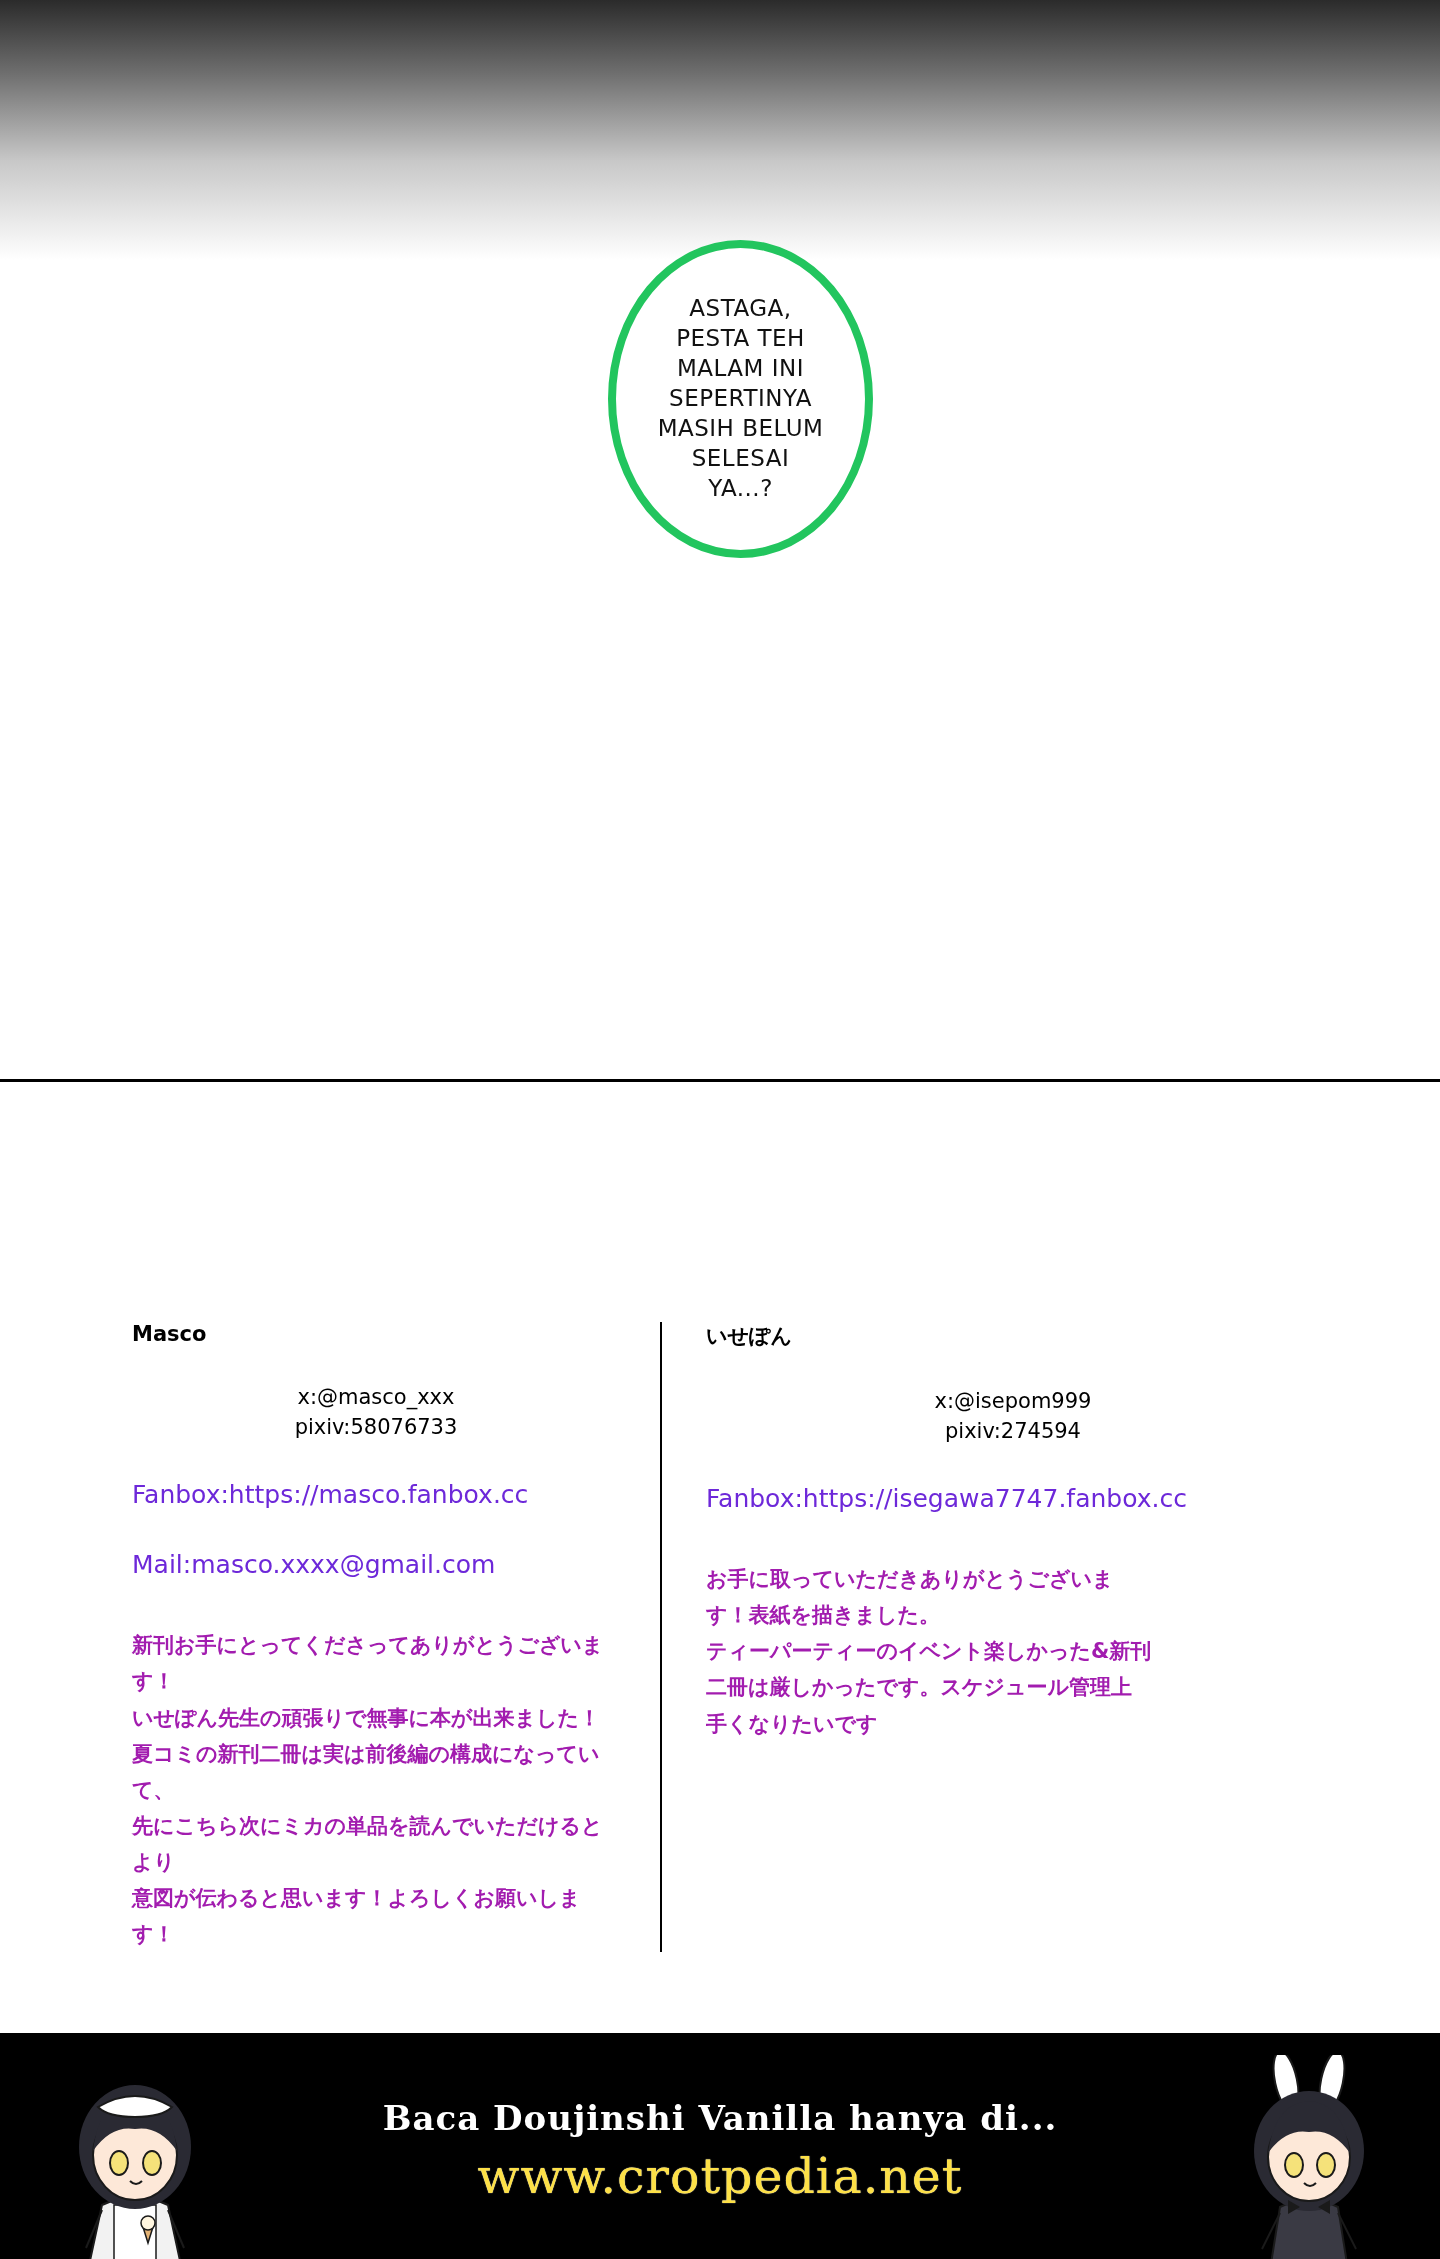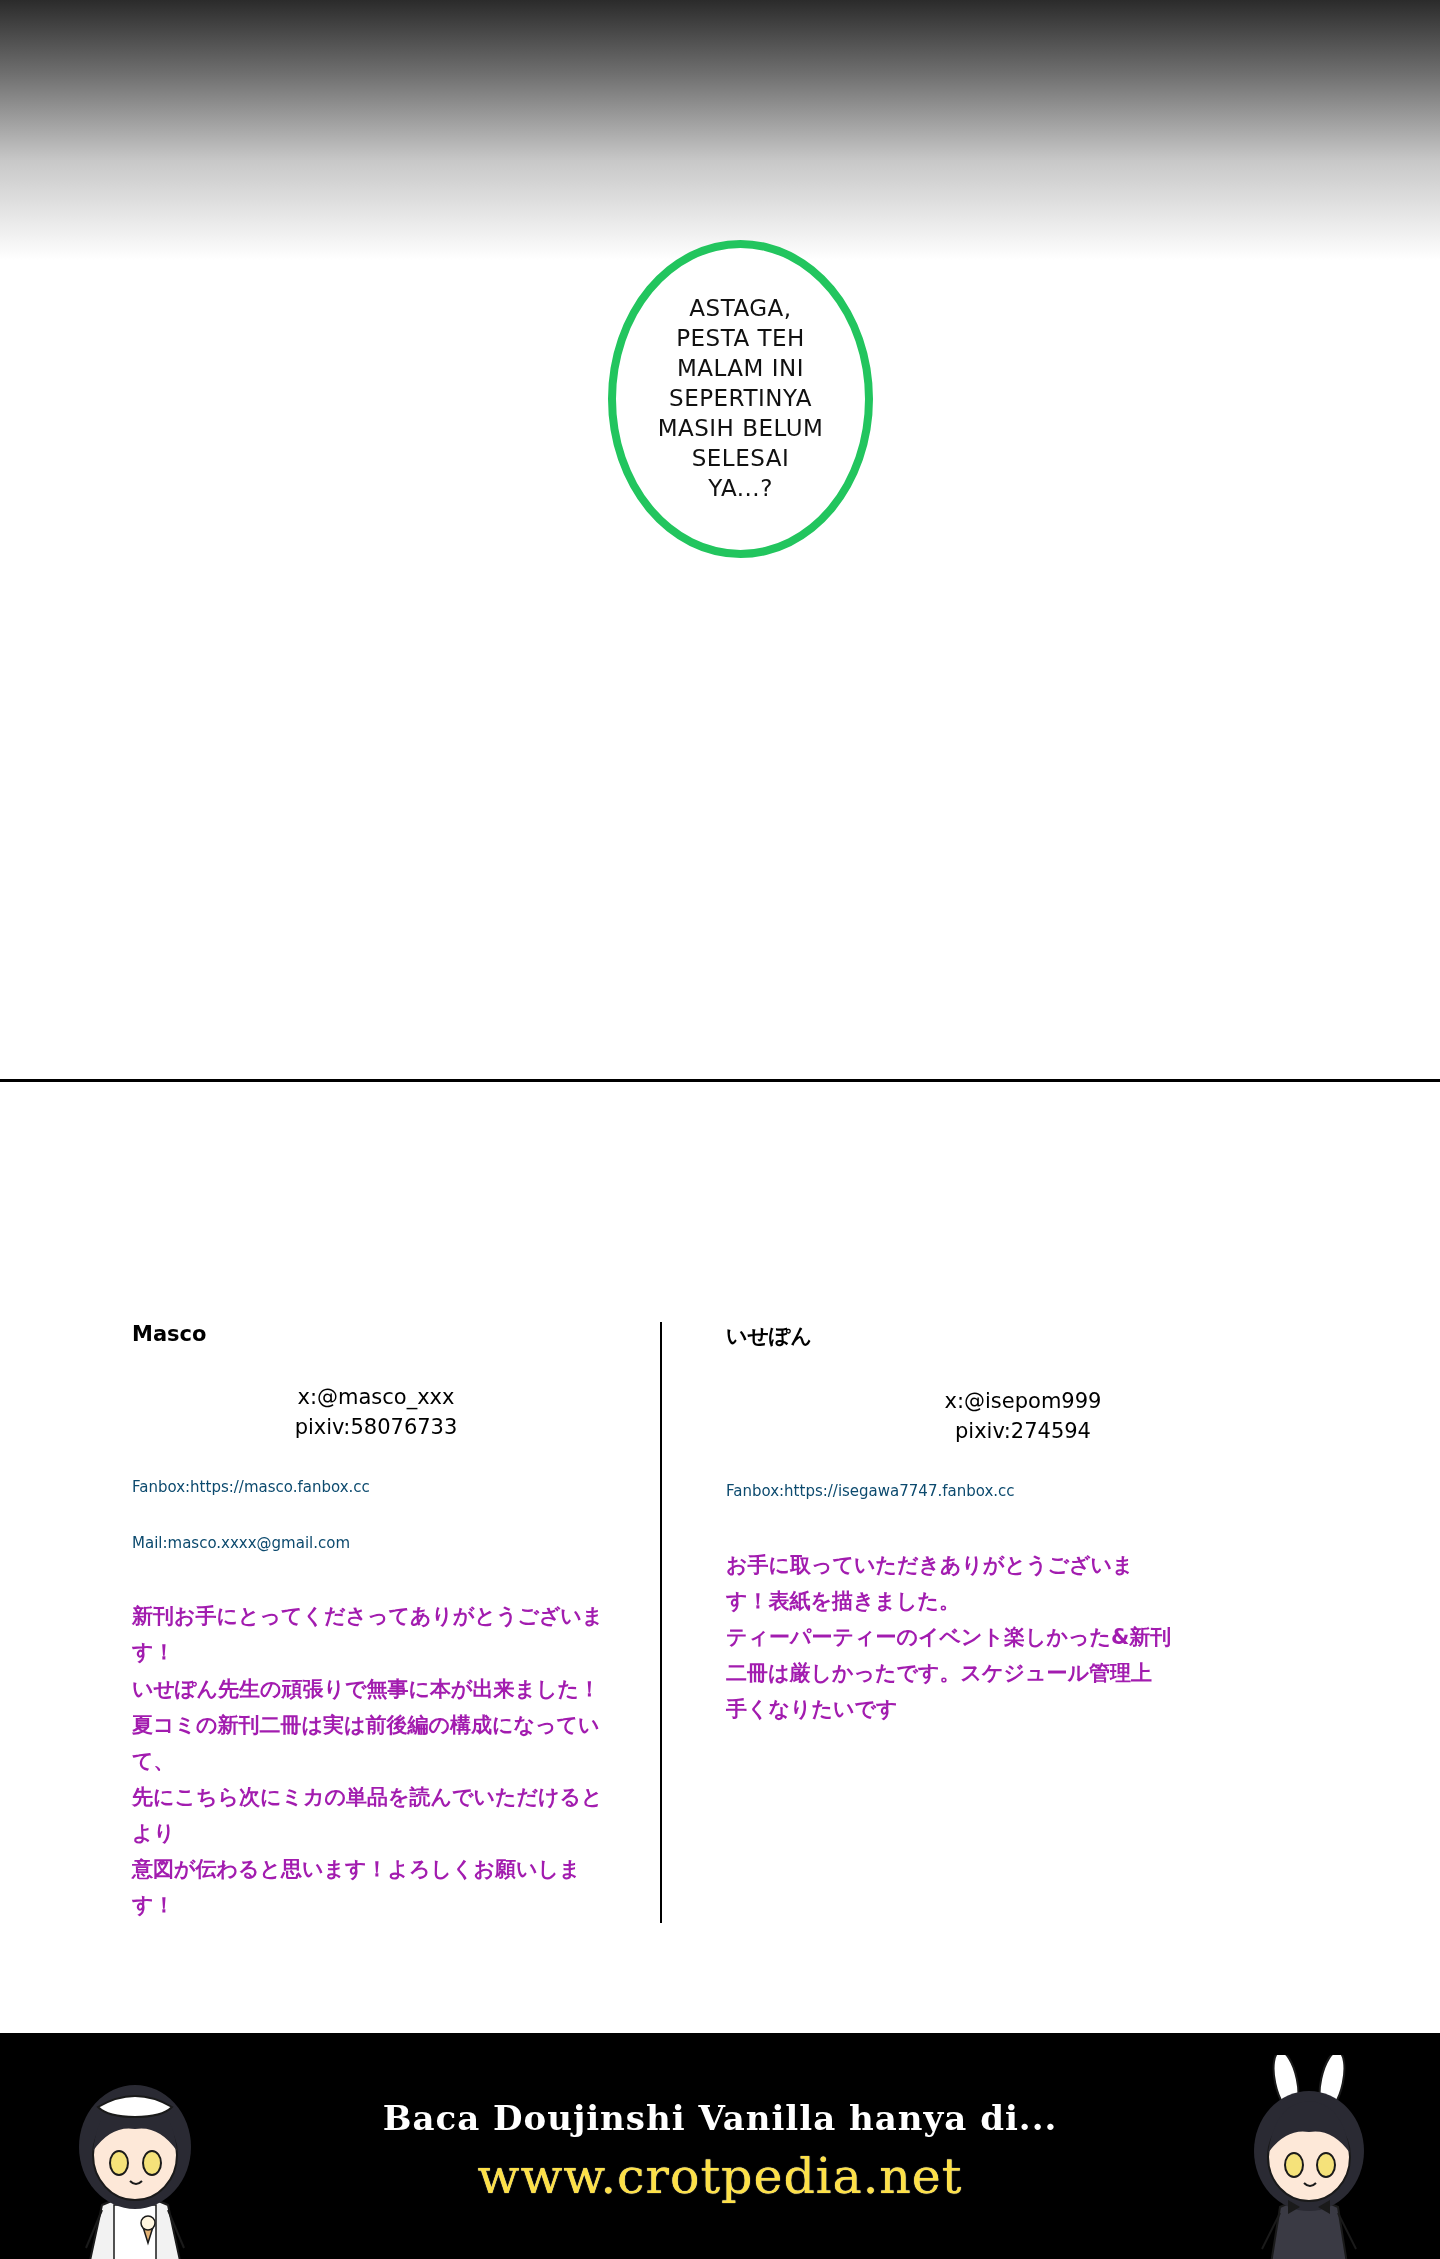--- a/index.html
+++ b/index.html
@@ -76,43 +76,43 @@
     top: 240px;
     width: 1440px;
     display: flex;
   }
   .credit-col {
     box-sizing: border-box;
     padding: 0 40px 0 132px;
     width: 660px;
   }
   .credit-col.right {
-    padding-left: 64px;
+    padding-left: 44px;
     border-left: 2px solid #000000;
     min-height: 540px;
     width: 700px;
   }
   .credit-name {
     font-size: 21px;
     font-weight: bold;
     color: #000000;
     margin: 0 0 36px 0;
     font-family: "DejaVu Sans", sans-serif;
   }
   .credit-handles {
     font-size: 21px;
     color: #000000;
     line-height: 1.45;
     margin-bottom: 34px;
     font-family: "DejaVu Sans", sans-serif;
     text-align: center;
   }
   .credit-line {
-    font-size: 15px;
-    color: #0c4a6e;
+    font-size: 25px;
+    color: #6d28d9;
     line-height: 1.45;
     margin-bottom: 34px;
     font-family: "DejaVu Sans", sans-serif;
   }
   .credit-message {
     font-size: 21px;
     font-weight: bold;
     color: #a21caf;
     line-height: 1.72;
     margin-top: 44px;

